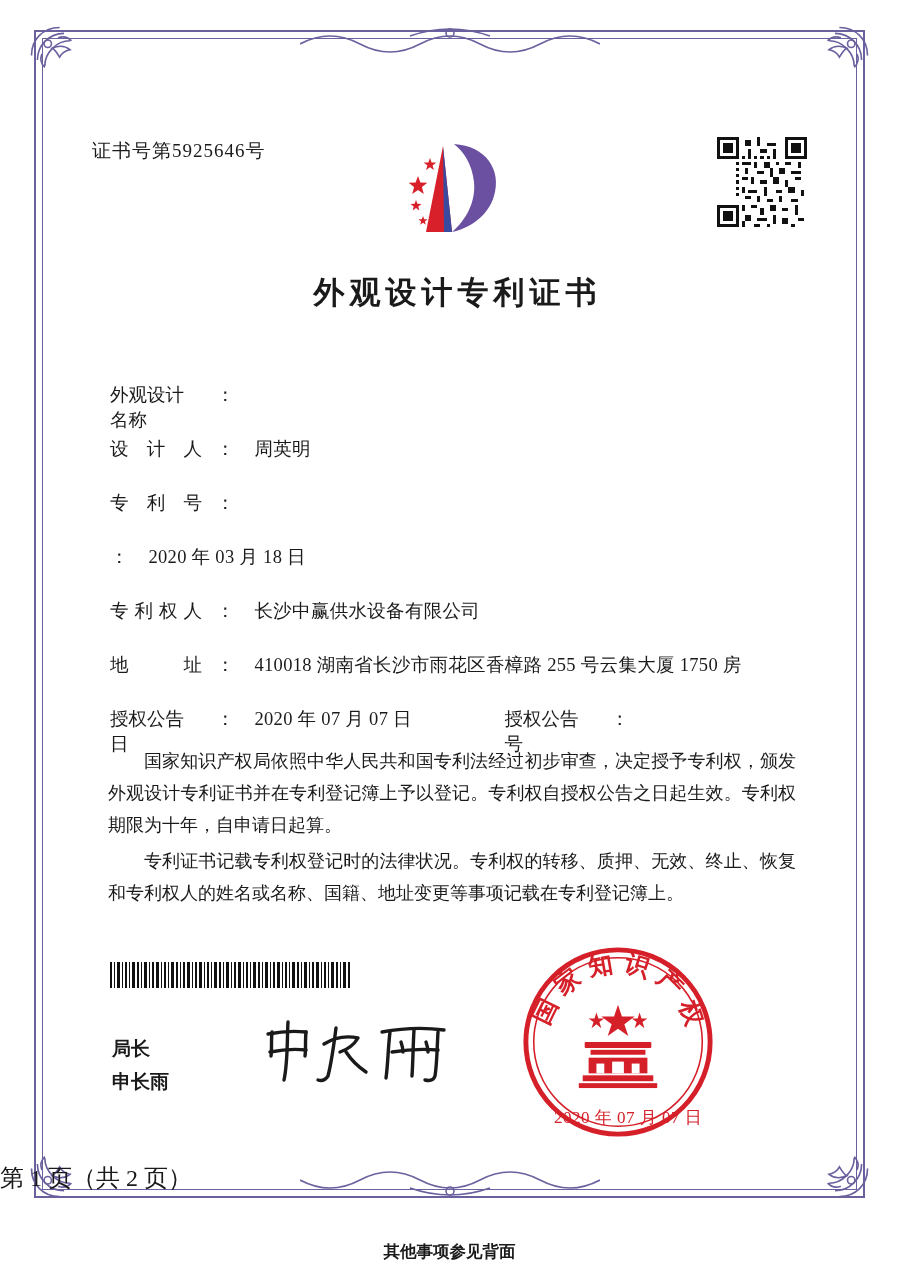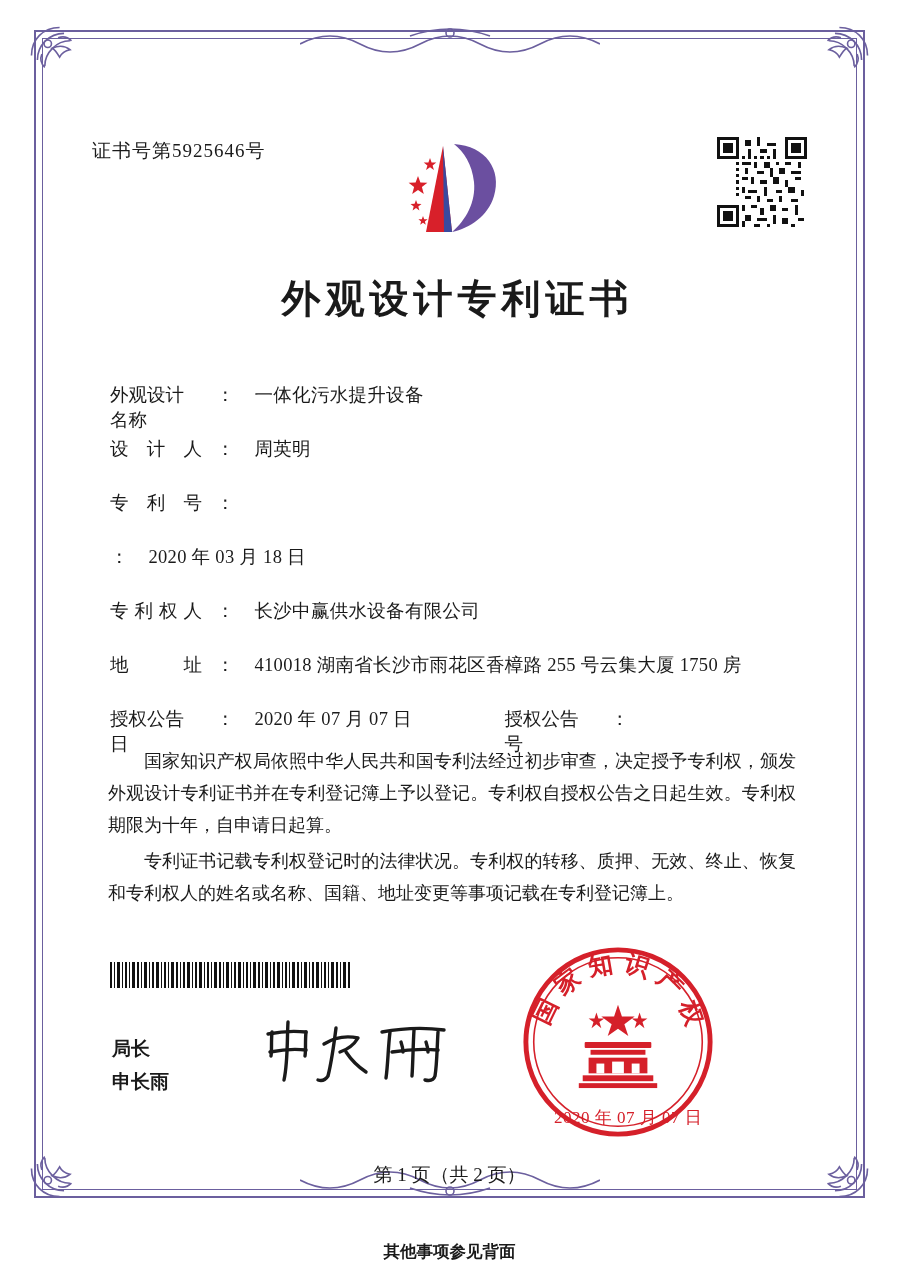--- a/index.html
+++ b/index.html
@@ -79,21 +79,21 @@
     height: 90px;
   }
 
   
   .doc-title {
     position: absolute;
     left: 16px;
     right: 0;
     top: 272px;
     text-align: center;
-    font-size: 39px;
+    font-size: 31px;
     font-weight: bold;
     letter-spacing: 5px;
     font-family: "DejaVu Serif", "Liberation Serif", serif;
   }
 
   
   .fields {
     position: absolute;
     left: 110px;
     top: 382px;
@@ -188,22 +188,22 @@
     letter-spacing: 0.5px;
     font-family: "Liberation Serif", "DejaVu Serif", serif;
   }
 
   
   .page-indicator {
     position: absolute;
     left: 0;
     right: 0;
     top: 1162px;
-    text-align: center;
-    font-size: 19px;
+    text-align: left;
+    font-size: 24px;
   }
   .footer-note {
     position: absolute;
     left: 0;
     right: 0;
     top: 1216px;
     text-align: center;
     font-size: 16.5px;
     font-weight: bold;
     margin-top: 25px;
@@ -381,21 +381,20 @@
 
 <div class="doc-title">外观设计专利证书</div>
 
 <div class="fields">
 
   <div class="field-row">
     <span class="field-label">
       <span>外观设计名称</span>
     </span>
     <span class="field-colon">：</span>
-    <span class="field-value">一体化污水提升设备</span>
   </div>
 
   <div class="field-row">
     <span class="field-label">
       <span>设</span>
       <span>计</span>
       <span>人</span>
     </span>
     <span class="field-colon">：</span>
     <span class="field-value">周英明</span>

